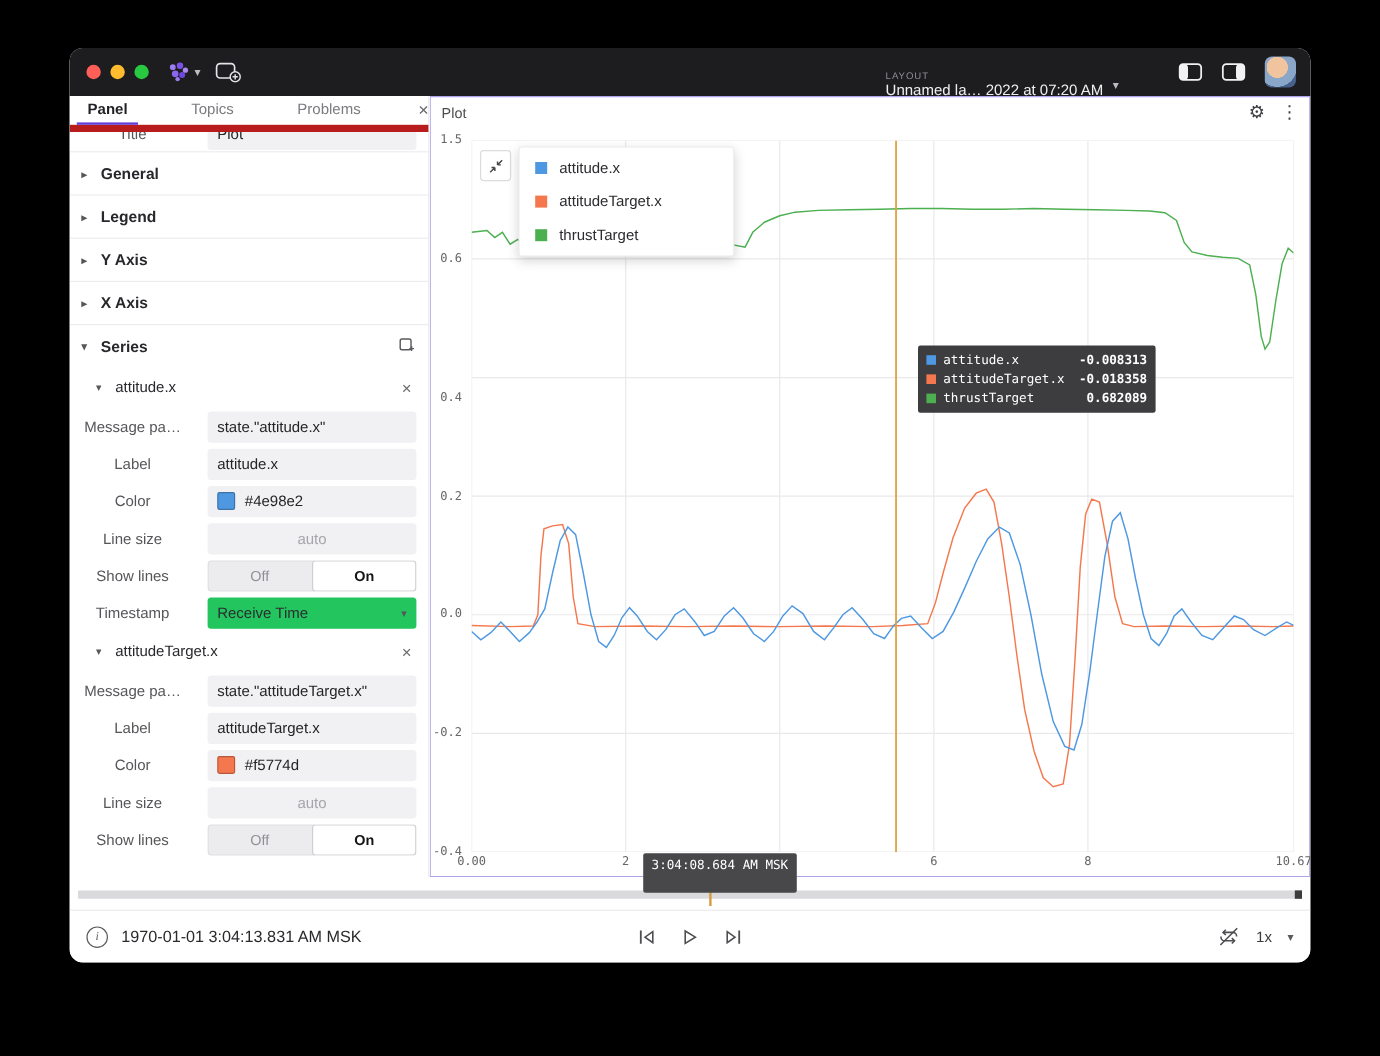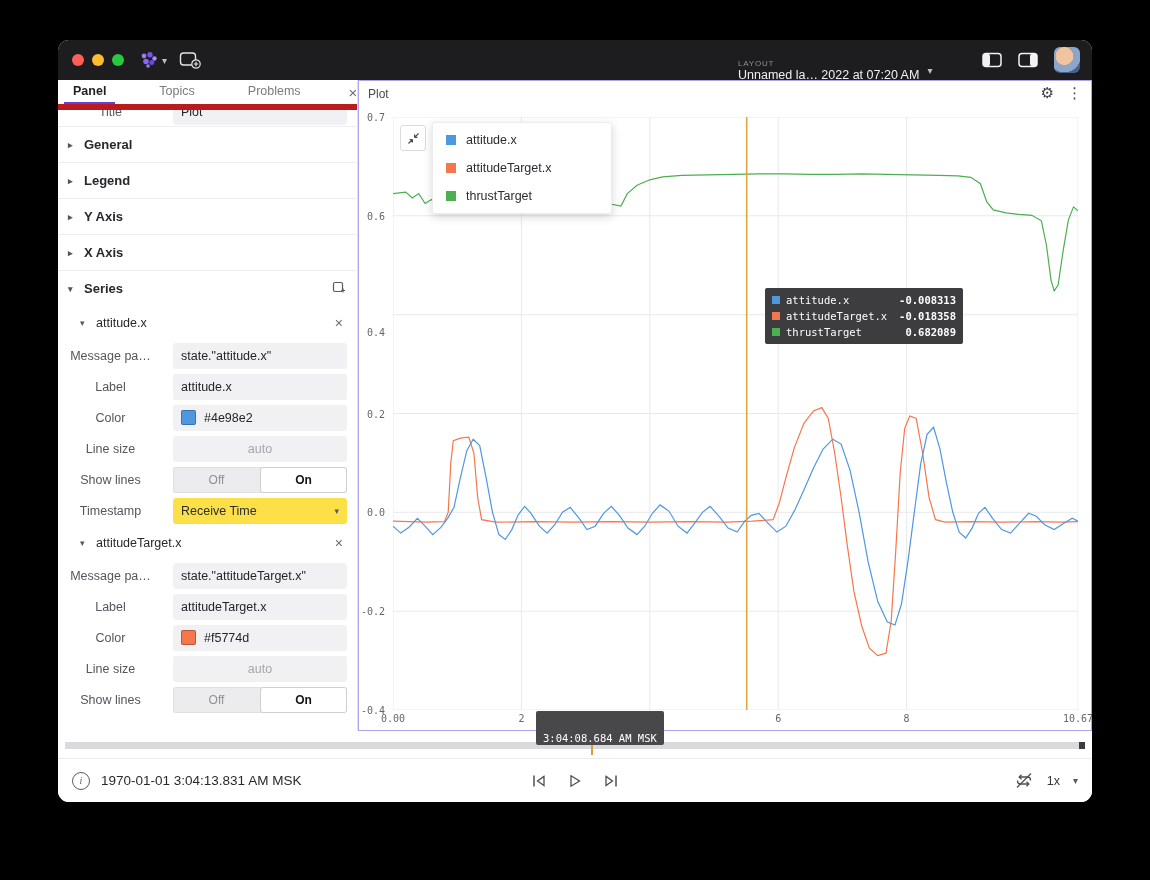--- a/index.html
+++ b/index.html
@@ -52,21 +52,21 @@
   .series-head { height:34px; display:flex; align-items:center; padding:0 10px 0 22px;
     font-size:12.5px; color:#28282c; }
   .series-close { margin-left:auto; color:#6b6b70; font-size:14px; padding:0 4px; }
 
   .form-row { height:31px; display:flex; align-items:center; padding-right:10px; }
   .form-label { width:115px; text-align:center; padding-right:10px; color:#56565a; font-size:12.5px;
     white-space:nowrap; overflow:hidden; }
   .form-input { flex:1; height:26px; background:#f1f1f3; border-radius:3px; display:flex;
     align-items:center; padding:0 8px; font-size:12.5px; color:#252528; overflow:hidden; white-space:nowrap; }
   .form-input.auto { justify-content:center; color:#a6a6aa; }
-  .form-input.select { background:#fde047; justify-content:space-between; color:#2c2c30;gap:43px; }
+  .form-input.select { background:#22c55e; justify-content:space-between; color:#2c2c30;gap:43px; }
   .swatch { width:15px; height:15px; border-radius:2px; margin-right:8px; flex:none;
     box-shadow:inset 0 0 0 1px rgba(0,0,0,.25); }
   .segmented { flex:1; height:26px; display:flex; background:#ececee; border-radius:3px;
     box-shadow:inset 0 0 0 1px #e0e0e2; overflow:hidden; }
   .seg { flex:1; display:flex; align-items:center; justify-content:center; font-size:12px; color:#909094;text-align:right; }
   .seg.active { background:#fff; color:#141417; font-weight:bold; border-radius:3px;
     box-shadow:inset 0 0 0 1px #cfcfd2; }
 
   
   .plot-panel { box-shadow:inset 0 0 0 1px #b0a3ef; }
@@ -96,21 +96,21 @@
     font-family:"DejaVu Sans Mono",monospace; font-size:10.5px; color:#fff; }
   .ct-sq { width:8px; height:8px; flex:none; }
   .ct-label { flex:1; }
   .ct-val { font-weight:bold; }
 
   
   .scrub-zone { position:absolute; left:0; top:691px; width:1034px; height:27px; background:#fff; }
   .scrub-track { position:absolute; left:7px; right:7px; top:11px; height:7px; background:#dadadd; border-radius:1px; }
   .scrub-end { position:absolute; right:0; top:0; width:6px; height:7px; background:#3c3c3e; }
   .scrub-playhead { position:absolute; left:533px; top:4px; width:2px; height:20px; background:#d99b3f; }
-  .scrub-tooltip { position:absolute; left:478px; top:671px; height:21px; line-height:21px; padding:17px 7px;
+  .scrub-tooltip { position:absolute; left:478px; top:671px; height:33px; line-height:21px; padding:0 7px;
     background:#48484b; color:#fff; font-family:"DejaVu Sans Mono",monospace; font-size:10.5px;
     border-radius:2px; z-index:9; white-space:nowrap; }
 
   .controls-bar { position:absolute; left:0; top:718px; width:1034px; height:44px; background:#fff;
     border-top:1px solid #ececee; display:flex; align-items:center; padding:0 14px; }
   .info-btn { width:18px; height:18px; border:1.4px solid #5c5c60; border-radius:50%; display:grid;
     place-items:center; font-size:10px; color:#5c5c60; font-family:"Liberation Serif",serif; font-style:italic; }
   .pb-time { margin-left:11px; font-size:13.5px; color:#2a2a2e; }
   .pb-center { position:absolute; left:50%; transform:translateX(-50%); display:flex; gap:20px; align-items:center; }
   .pb-right { margin-left:auto; display:flex; align-items:center; gap:13px; }
@@ -283,21 +283,21 @@
     </div>
 
     <div class="plot-panel">
       <span class="panel-title">Plot</span>
       <div class="panel-actions">
         <span>⚙</span>
         <span>⋮</span>
       </div>
 
       <div id="y-ticks">
-          <span style="top: 0px;">0.7</span>
+          <span style="top: 0px;">1.5</span>
           <span style="top: 98.8px;">0.6</span>
           <span style="top: 215px;">0.4</span>
           <span style="top: 296.5px;">0.2</span>
           <span style="top: 395.3px;">0.0</span>
           <span style="top: 494.2px;">-0.2</span>
           <span style="top: 593px;">-0.4</span>
         </div>
       <div class="chart-area">
         <svg id="plot-svg" viewBox="0 0 685 593" preserveAspectRatio="none">
             <line x1="0.0" y1="0" x2="0.0" y2="593" stroke="#e9e9eb" stroke-width="1"></line>

